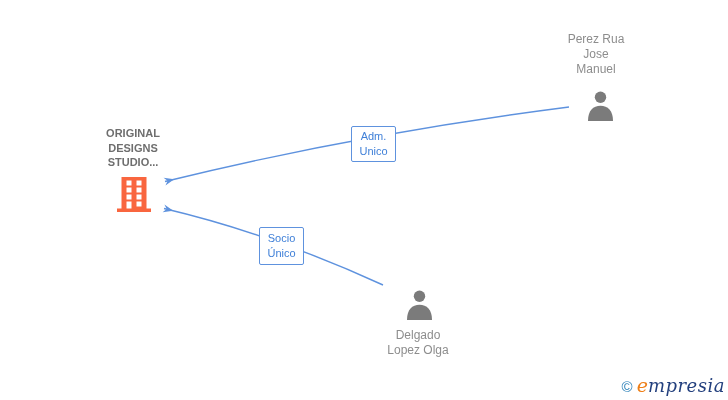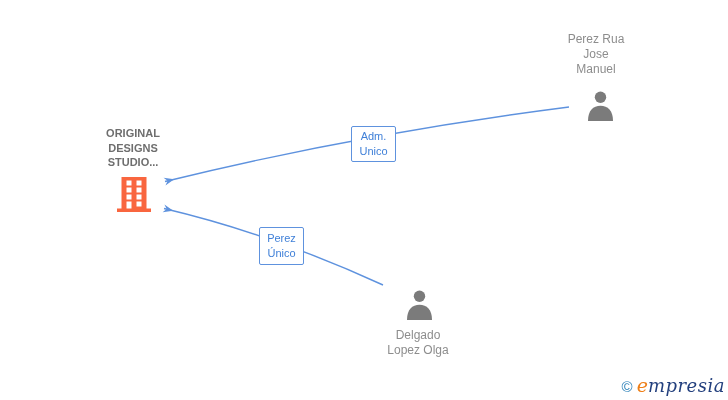--- a/index.html
+++ b/index.html
@@ -132,21 +132,21 @@
     <svg width="27" height="30" viewBox="0 0 27 30">
       <circle class="person" cx="13.5" cy="6.2" r="5.7"></circle>
       <path class="person" d="M1,30 C1,19.5 6.2,14.8 13.5,14.8 C20.8,14.8 26,19.5 26,30 Z"></path>
     </svg>
   </div>
   <div class="node-label" style="left:357px;top:328px;width:122px;">Delgado
 Lopez Olga</div>
 
   <div class="edge-label" style="left:343px;top:126px;width:45px;height:36px;">Adm.
 Unico</div>
-  <div class="edge-label" style="left:251px;top:227px;width:45px;height:38px;">Perez
+  <div class="edge-label" style="left:251px;top:227px;width:45px;height:38px;">Socio
 Único</div>
 
   <div class="footer-logo">
     <span class="copyright-symbol">©</span>
     <span class="brand"><span class="brand-initial">e</span><span class="brand-rest">mpresia</span></span>
   </div>
 
 </div>
 
 </body></html>

